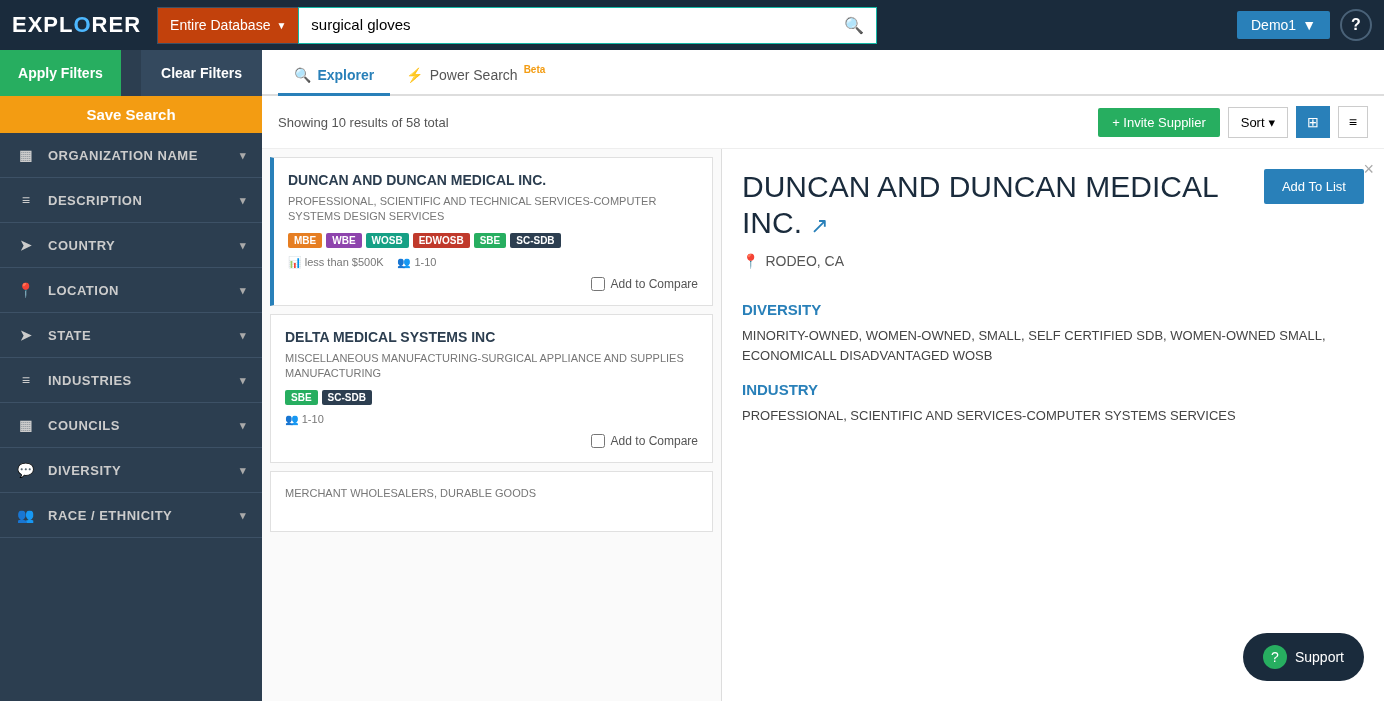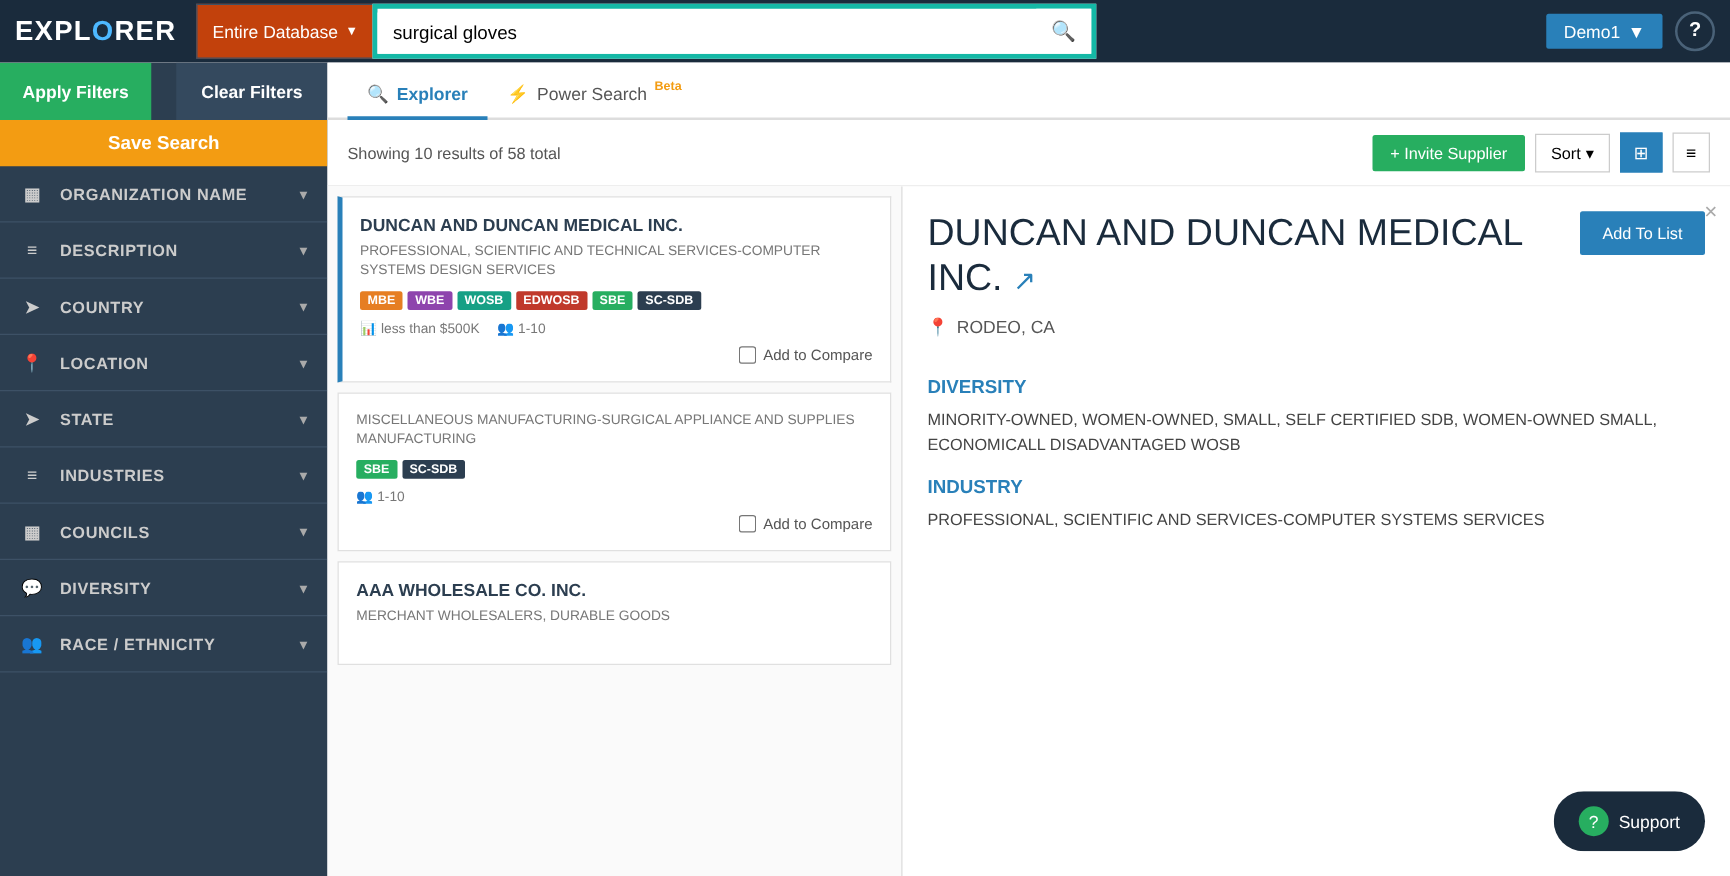--- a/index.html
+++ b/index.html
@@ -37,23 +37,23 @@
       cursor: pointer;
       display: flex;
       align-items: center;
       gap: 6px;
       white-space: nowrap;
     }
     .db-select .arrow { font-size: 10px; }
     .search-input-wrap {
       flex: 1;
       display: flex;
-      align-items: flex-end;
+      align-items: flex-start;
       background: white;
-      border: 4px solid #14b8a6;
+      border: 1px solid #14b8a6;
     }
     .search-input-wrap input {
       flex: 1;
       border: none;
       outline: none;
       padding: 8px 12px;
       font-size: 15px;
     }
     .search-btn {
       background: white;
@@ -594,38 +594,38 @@
           </div>
           <div class="card-footer">
             <div class="add-compare">
               <input type="checkbox" class="compare-checkbox" style="">
               <span>Add to Compare</span>
             </div>
           </div>
         </div>
 
         <div class="result-card">
+          <div class="card-title">DELTA MEDICAL SYSTEMS INC</div>
           <div class="card-desc">MISCELLANEOUS MANUFACTURING-SURGICAL APPLIANCE AND SUPPLIES MANUFACTURING</div>
           <div class="badges">
             <span class="badge badge-sbe">SBE</span>
             <span class="badge badge-sc-sdb">SC-SDB</span>
           </div>
           <div class="card-meta">
             <span>👥 1-10</span>
           </div>
           <div class="card-footer">
             <div class="add-compare">
               <input type="checkbox" class="compare-checkbox" style="">
               <span>Add to Compare</span>
             </div>
           </div>
         </div>
 
         <div class="result-card">
-          <div class="card-title">AAA WHOLESALE CO. INC.</div>
           <div class="card-desc">MERCHANT WHOLESALERS, DURABLE GOODS</div>
           <div class="badges"></div>
         </div>
 
       </div>
 
       <div class="detail-panel">
         <button class="detail-close">
           <span>×</span>
         </button>

